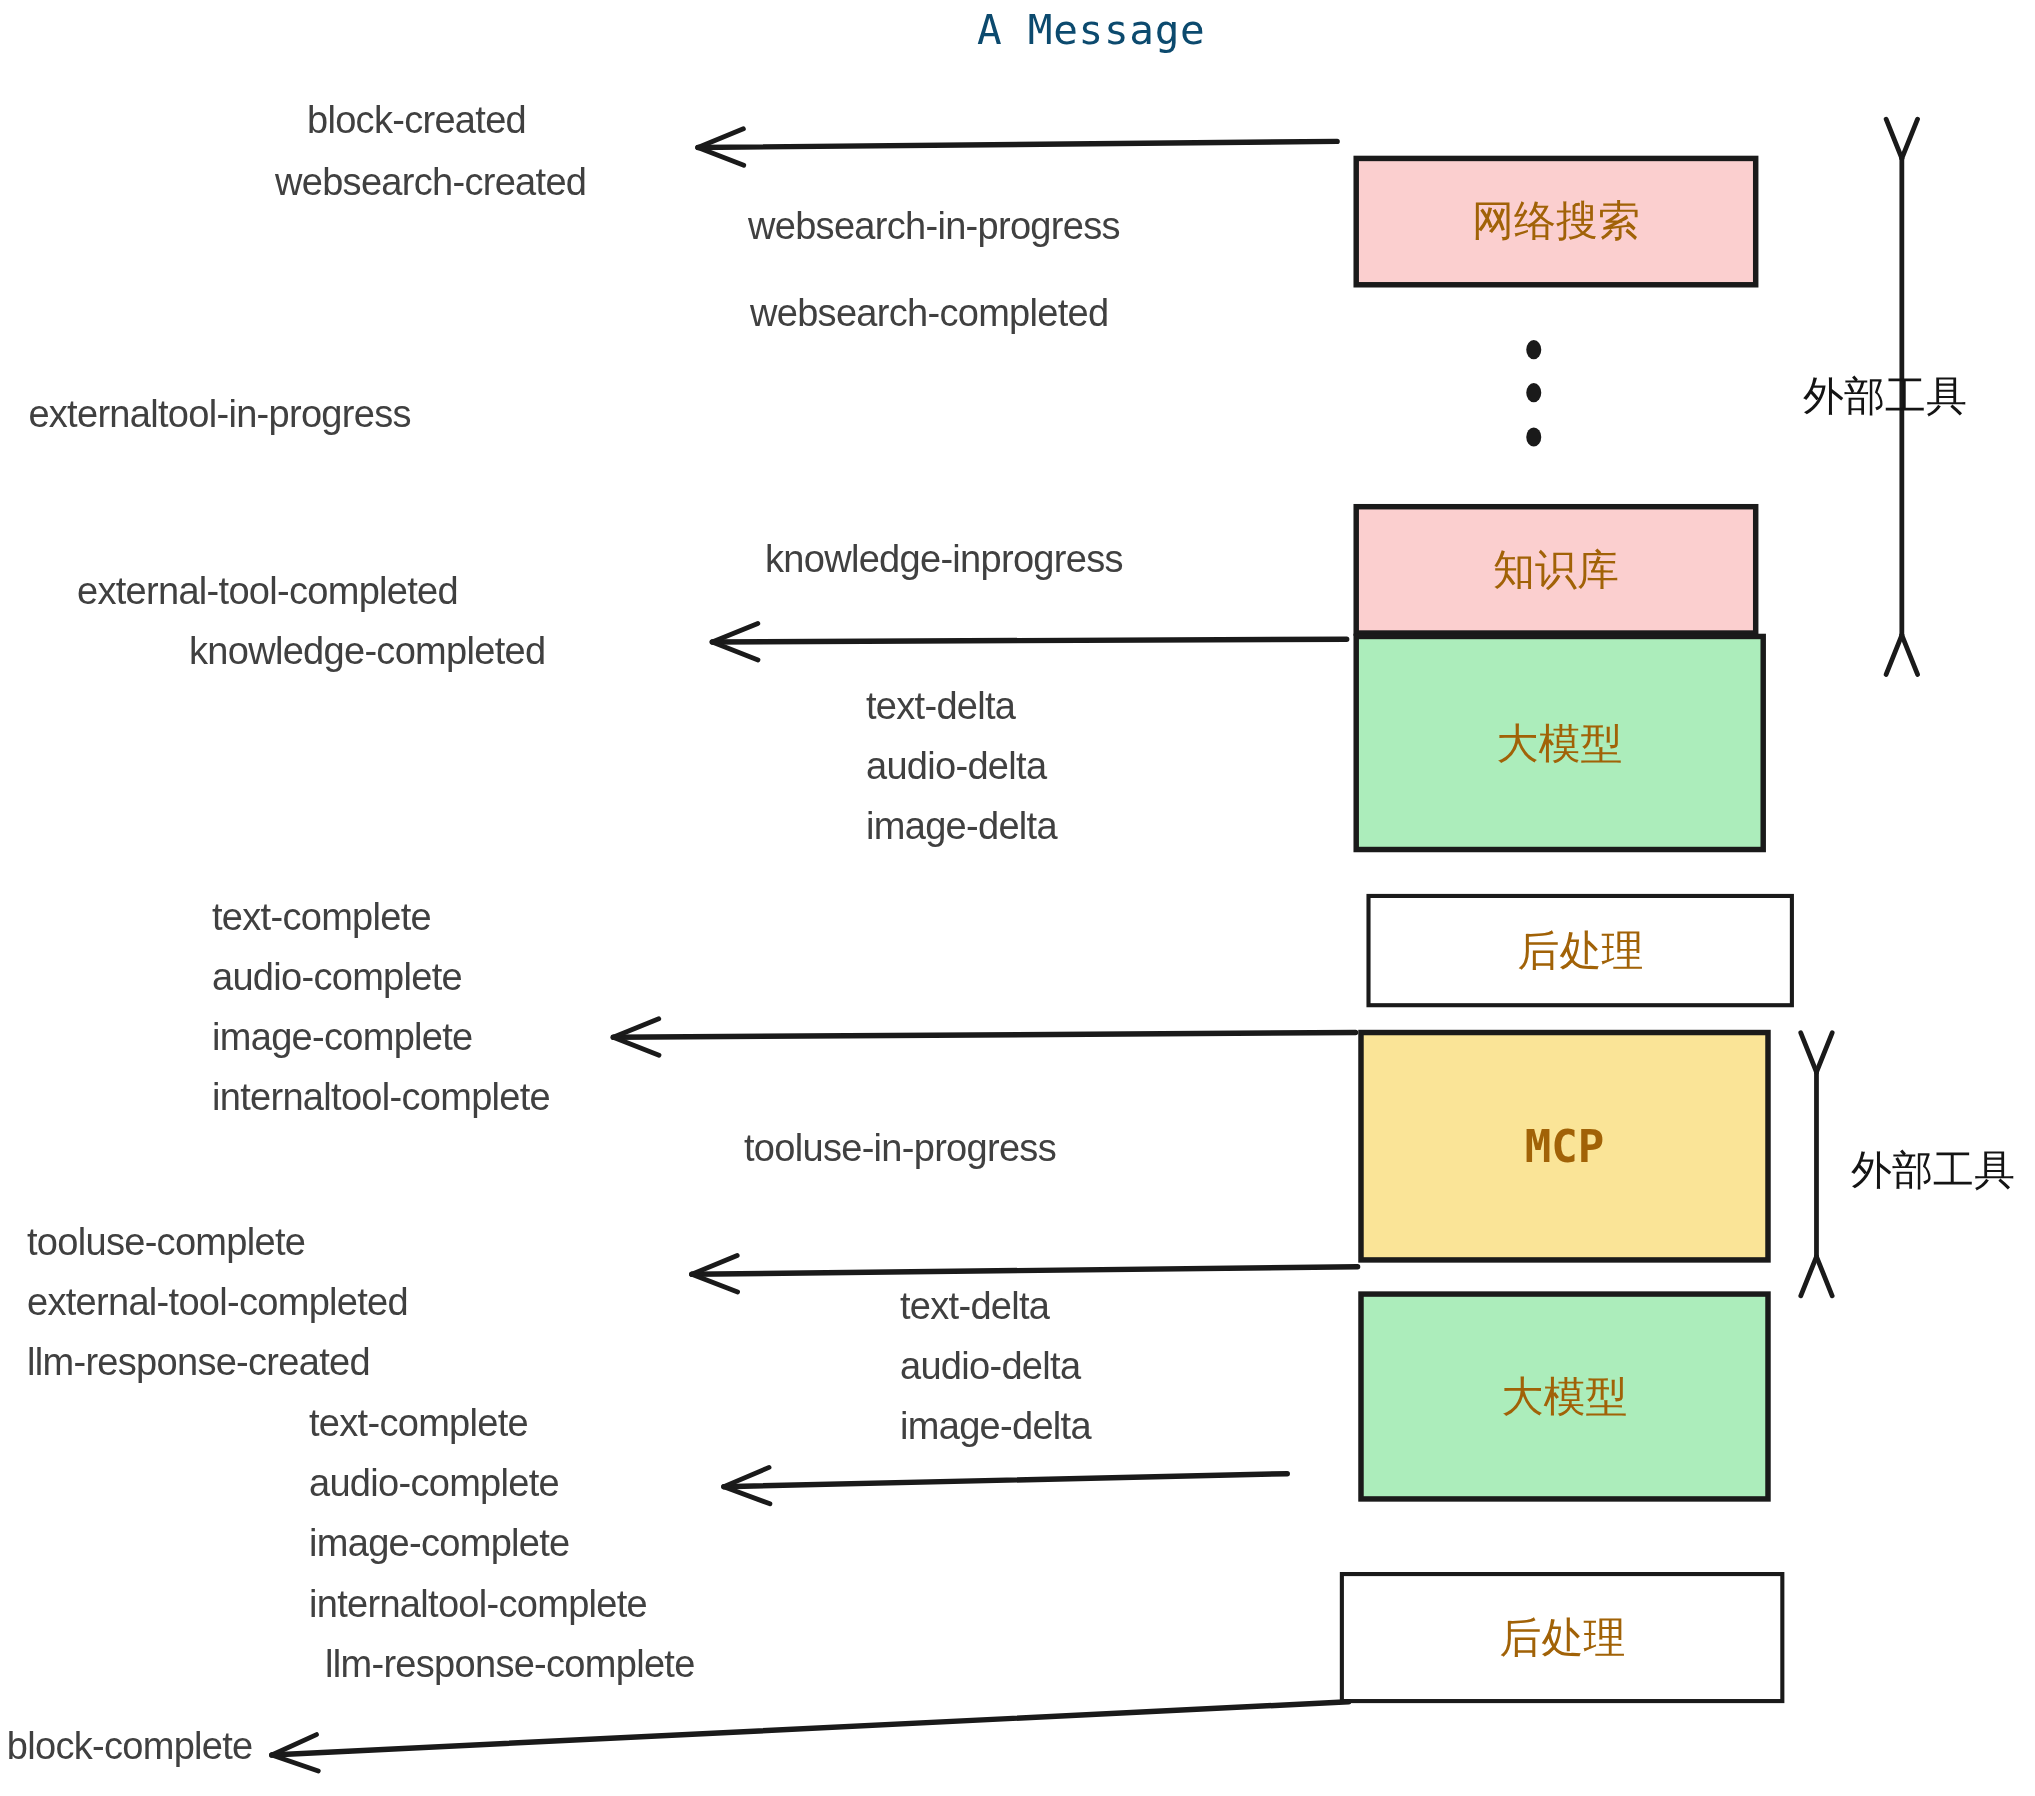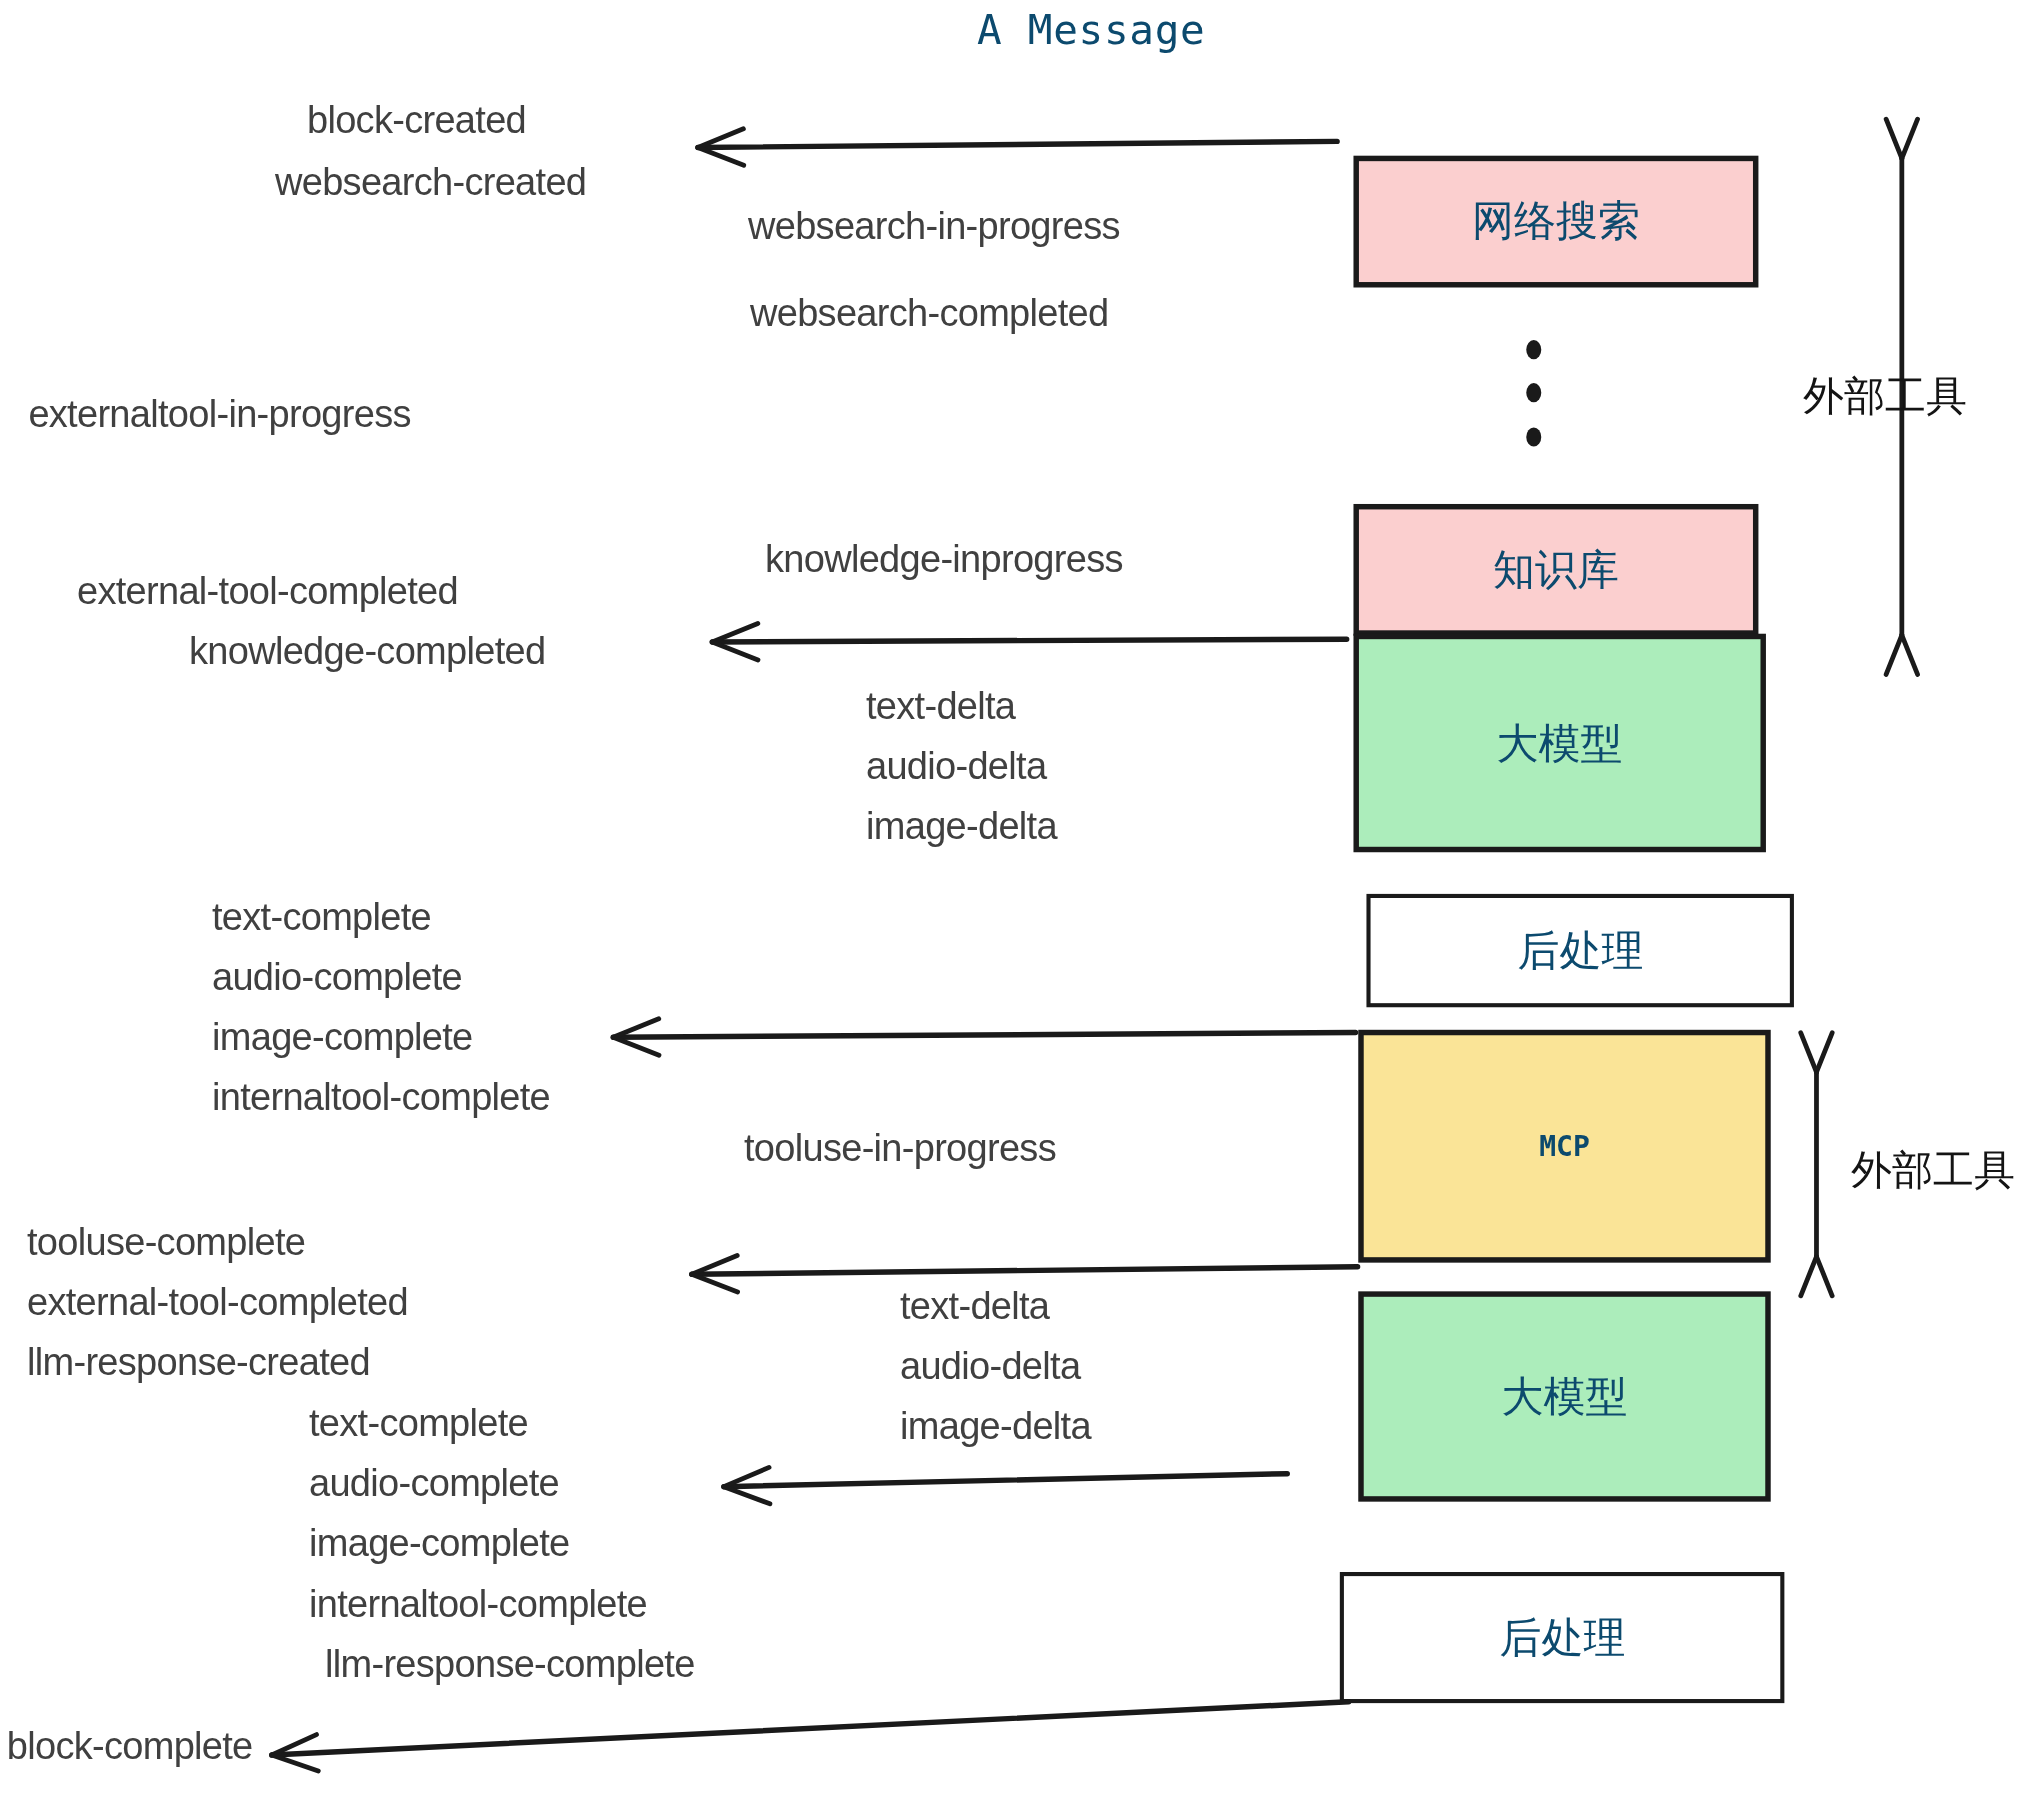--- a/index.html
+++ b/index.html
@@ -25,31 +25,31 @@
     font-family:"DejaVu Sans Mono","Liberation Mono",monospace;
     font-size:41px;
     color:#0c4a6e;
     white-space:pre;
     letter-spacing:0.7px;
   }
   .boxlabel{
     position:absolute;
     font-family:"DejaVu Sans","Liberation Sans",sans-serif;
     font-size:42px;
-    color:#0c4a6e;
+    color:#a16207;
     white-space:pre;
     text-align:center;
     display:flex;
     align-items:center;
     justify-content:center;
     pointer-events:none;
   }
   .boxlabel.mono{
     font-family:"DejaVu Sans Mono","Liberation Mono",monospace;
-    font-size:28px;
+    font-size:44px;
     font-weight:bold;
   }
   .sidelabel{
     position:absolute;
     font-family:"DejaVu Sans","Liberation Sans",sans-serif;
     font-size:41px;
     color:#141414;
     white-space:pre;
   }
 </style>

